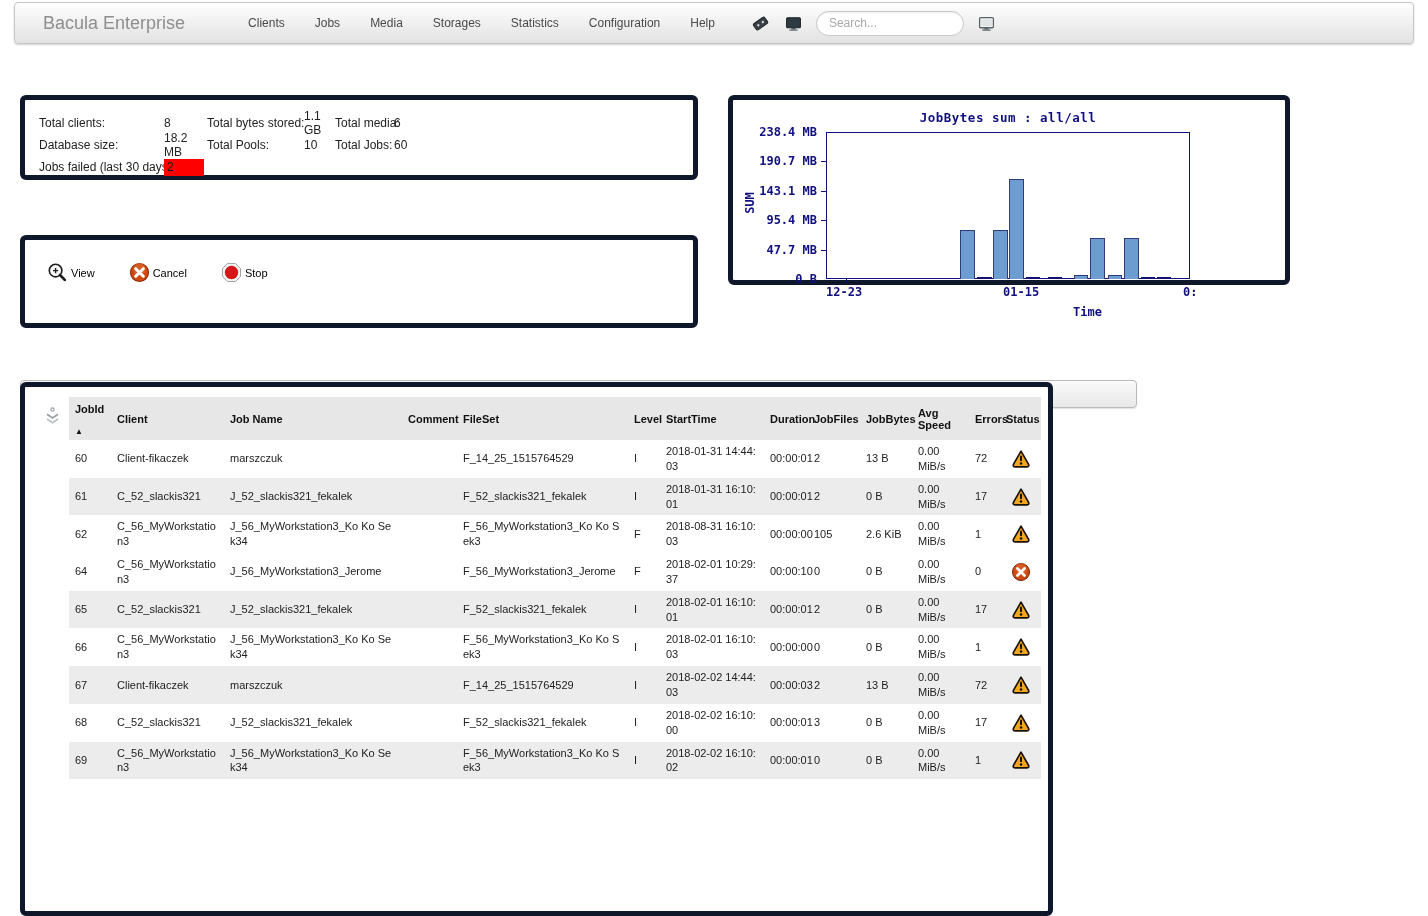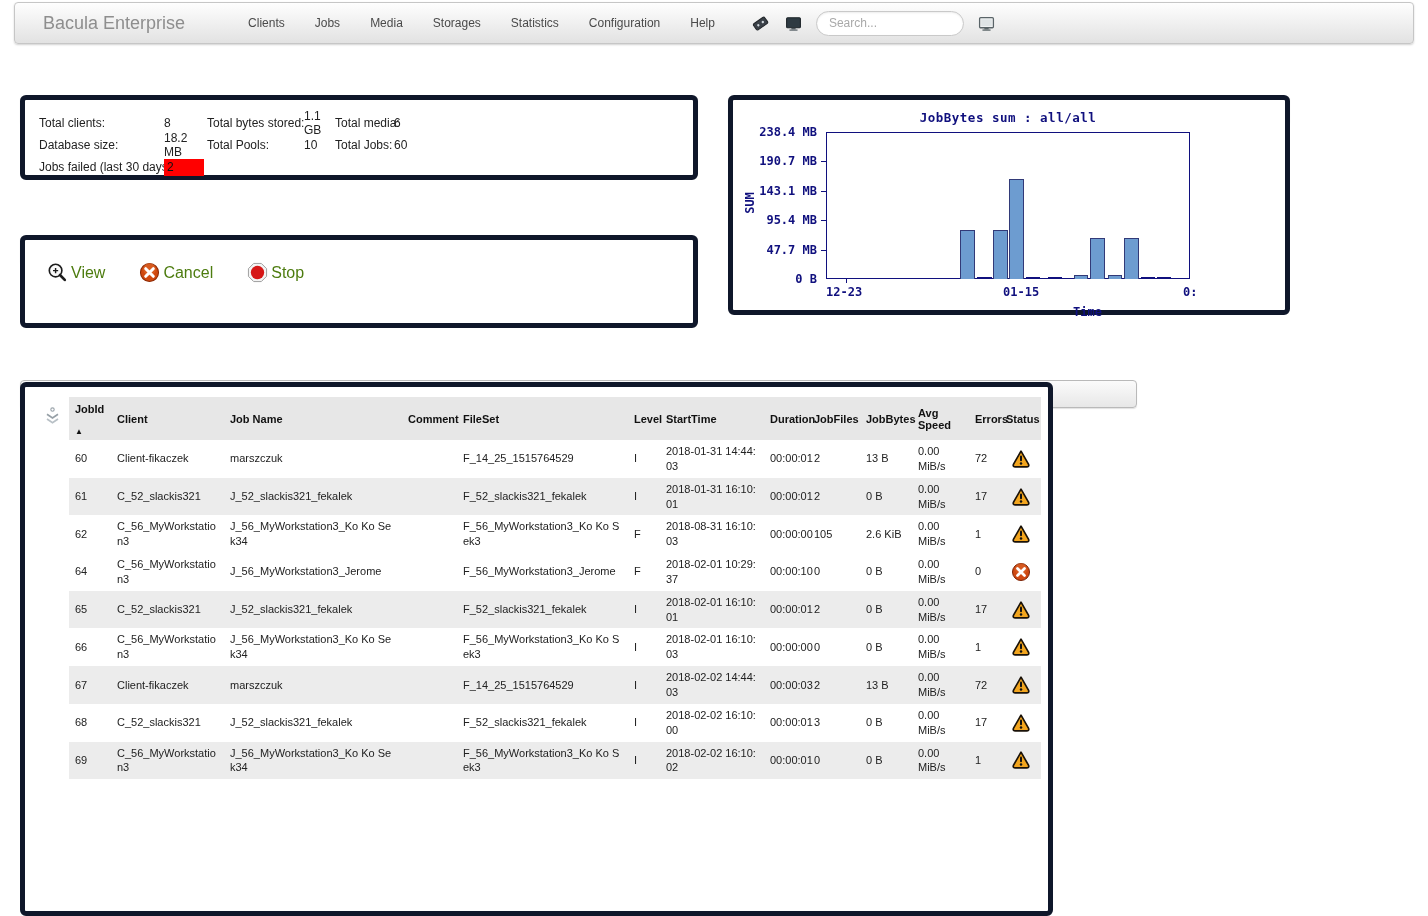--- a/index.html
+++ b/index.html
@@ -36,21 +36,21 @@
     line-height:17px; padding-left:3px; font-size:12px; }
 
   
   .rj-headrow { display:flex; align-items:center; margin:14px 0 0 18px; }
   .settings-icon { width:15px; height:19px; margin-right:8px; }
   .rj-cols { background:#e9e9e9; font-size:11.5px; font-weight:bold; color:#111;
     padding:4px 7px; white-space:nowrap; }
   .rj-buttons { display:flex; align-items:center; margin:22px 0 0 22px; }
   .rj-btn { display:flex; align-items:center; margin-right:34px; cursor:pointer; }
   .rj-btn svg { width:21px; height:21px; margin-right:3px; }
-  .rj-btn span.lbl { font-size:16px; color:#4d7c0f; }
+  .rj-btn span.lbl { font-size:11px; color:#000000; }
 
   
   #chart { position:absolute; left:0; top:0; width:560px; height:218px; overflow:hidden;
     font-family:"DejaVu Sans Mono", monospace; font-weight:bold; color:#10107e; }
   .ch-title { position:absolute; font-size:12.5px; letter-spacing:.5px; }
   .ch-frame { position:absolute; border:1px solid #10107e; }
   .ch-ylab { position:absolute; font-size:12px; text-align:right; width:84px; }
   .ch-ytick { position:absolute; width:5px; height:1px; background:#10107e; }
   .ch-bar { position:absolute; bottom:0; background:#6d9cd0; border:1px solid #323a78; border-bottom:none; }
   .ch-flat { position:absolute; bottom:0; height:2px; background:#10107e; }
@@ -167,21 +167,21 @@
           <circle cx="11" cy="11" r="7" fill="#d61616"></circle>
         </svg>
       <span class="lbl">Stop</span>
     </span>
   </div>
 </div>
 
 <div class="panel-header" style="left:728px; top:64px; width:562px;">
   <span>Statistics</span>
 </div>
-<div class="panel-body" style="left:728px; top:95px; width:562px; height:220px;">
+<div class="panel-body" style="left:728px; top:95px; width:562px; height:190px;">
   <div id="chart">
       <div class="ch-title" style="left:275px; top:10px; transform:translateX(-50%); white-space:nowrap;">JobBytes sum : all/all</div>
       <div class="ch-frame" style="left:93px; top:32px; width:364px; height:147px;"></div>
       <div class="ch-ylab" style="left:0px; top:172px;">0 B</div>
       <div class="ch-ylab" style="left:0px; top:143px;">47.7 MB</div>
       <div class="ch-ytick" style="left:88px; top:150px;"></div>
       <div class="ch-ylab" style="left:0px; top:113px;">95.4 MB</div>
       <div class="ch-ytick" style="left:88px; top:120px;"></div>
       <div class="ch-ylab" style="left:0px; top:84px;">143.1 MB</div>
       <div class="ch-ytick" style="left:88px; top:91px;"></div>

